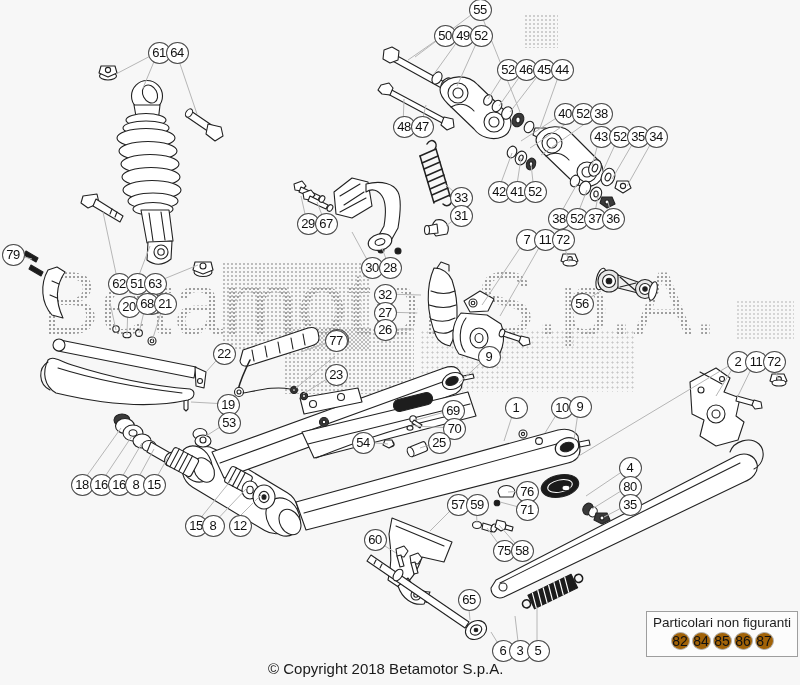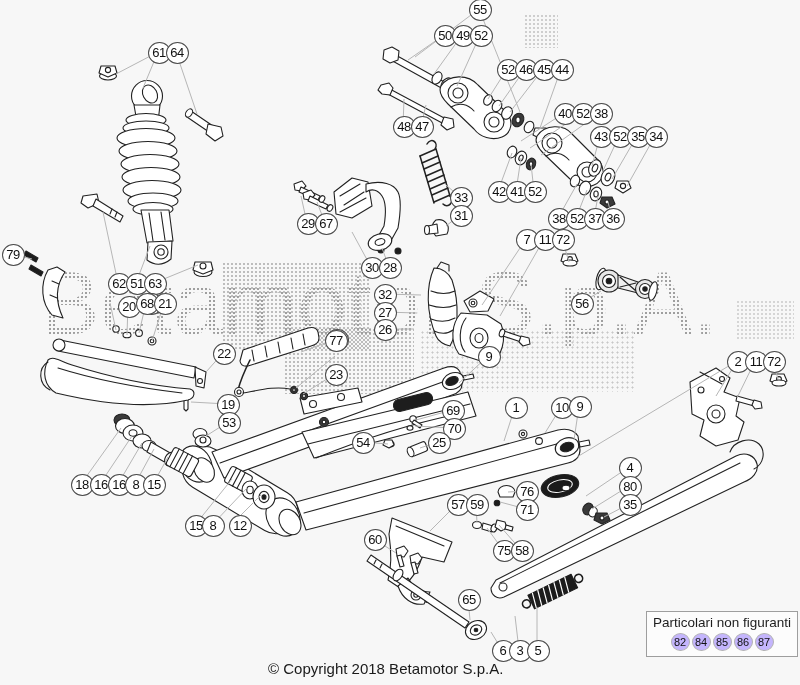--- a/index.html
+++ b/index.html
@@ -23,21 +23,21 @@
   svg.leaders line{stroke:#b6b6b6;stroke-width:1;}
   #callout-layer{position:absolute;left:0;top:0;width:800px;height:685px;z-index:5;}
   .callout{position:absolute;width:21px;height:20px;border:1px solid #4a4a4a;border-radius:50%;
            background:#fff;font-size:13px;line-height:20px;text-align:center;color:#111;
            letter-spacing:-0.4px;}
   .notebox{position:absolute;left:646px;top:611px;width:150px;height:44px;border:1px solid #9e9e9e;
            background:#fcfcfc;z-index:6;text-align:center;}
   .notetitle{font-size:13.5px;color:#1c1c1c;margin-top:3px;}
   .notenums{margin-top:2px;}
   .note-num{display:inline-block;width:17px;height:16px;border:1px solid #b3b3b3;border-radius:50%;
-            background:#c4b5fd;font-size:11px;line-height:16px;color:#111;margin:0 1px;text-align:center;}
+            background:#a16207;font-size:14px;line-height:16px;color:#111;margin:0 1px;text-align:center;}
   .copyright{position:absolute;left:268px;top:660px;font-size:15px;color:#1a1a1a;z-index:6;white-space:nowrap;}
 </style>
 </head>
 <body>
 
 <div class="stage">
 
   <div class="dots dA"></div>
   <div class="dots dB"></div>
   <div class="dots dC"></div>

